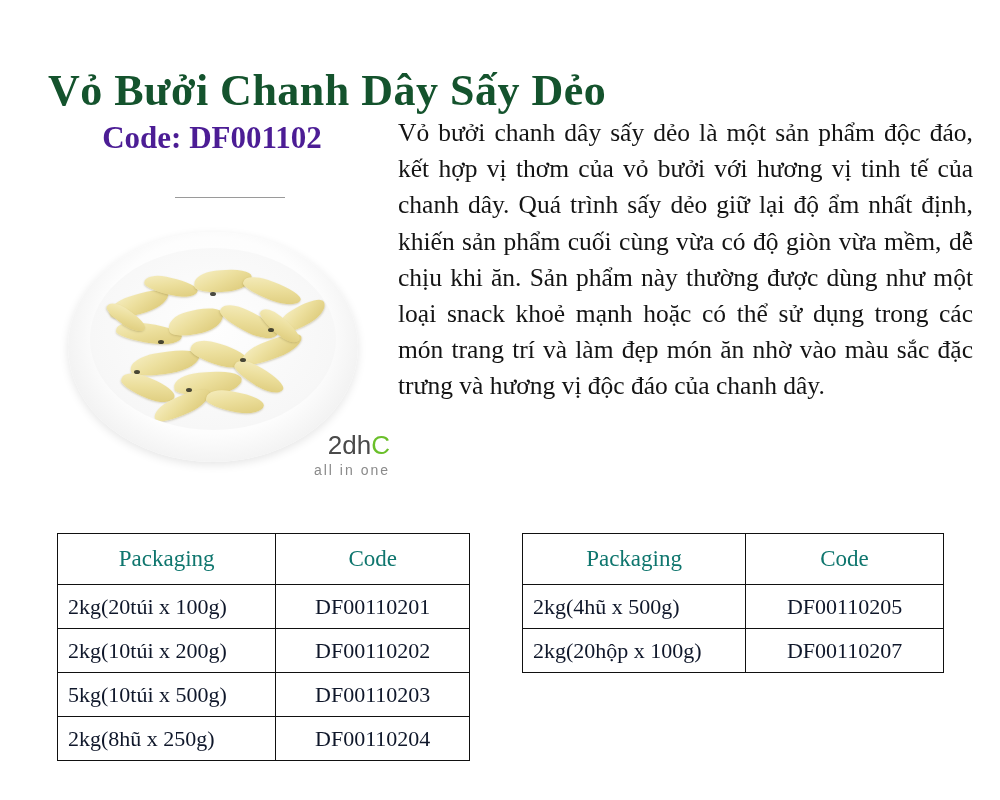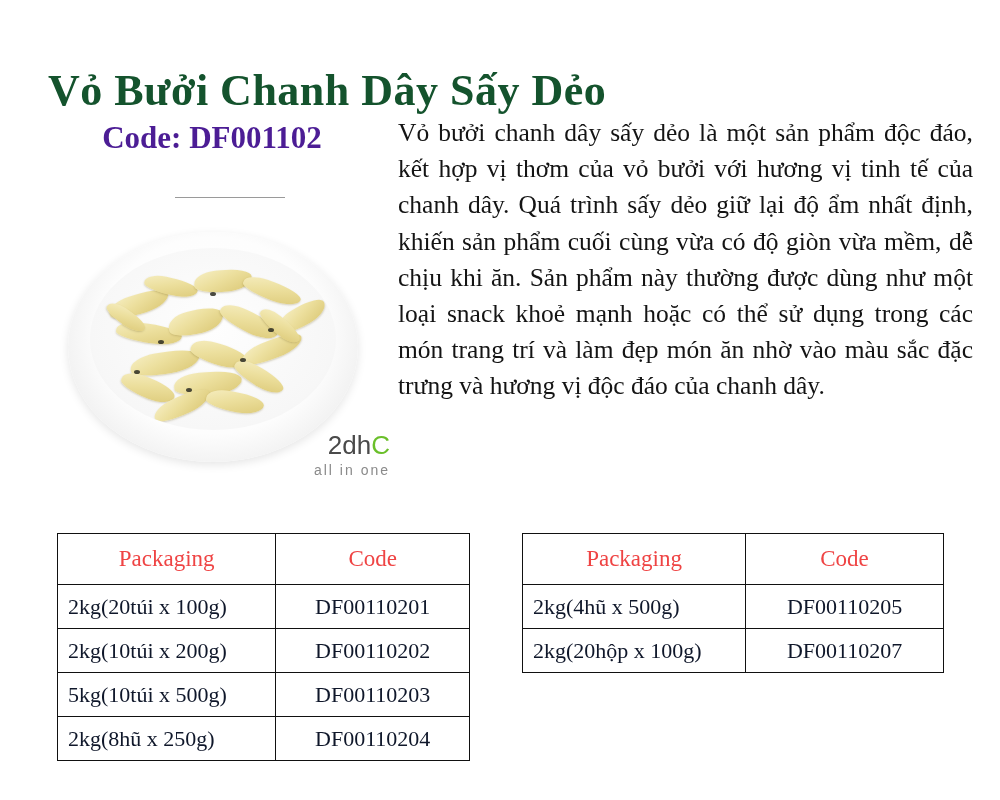--- a/index.html
+++ b/index.html
@@ -161,21 +161,21 @@
     border: 1px solid #111111;
     height: 43px;
     font-family: "Liberation Serif", serif;
     font-size: 22px;
     color: #0f172a;
     padding: 0 6px;
   }
   table.pkg th {
     font-weight: normal;
     font-size: 23px;
-    color: #ef4444;
+    color: #0f766e;
     text-align: center;
     height: 50px;
   }
   table.pkg td.pack {
     text-align: left;
     padding-left: 10px;
   }
   table.pkg td.code {
     text-align: center;
   }

